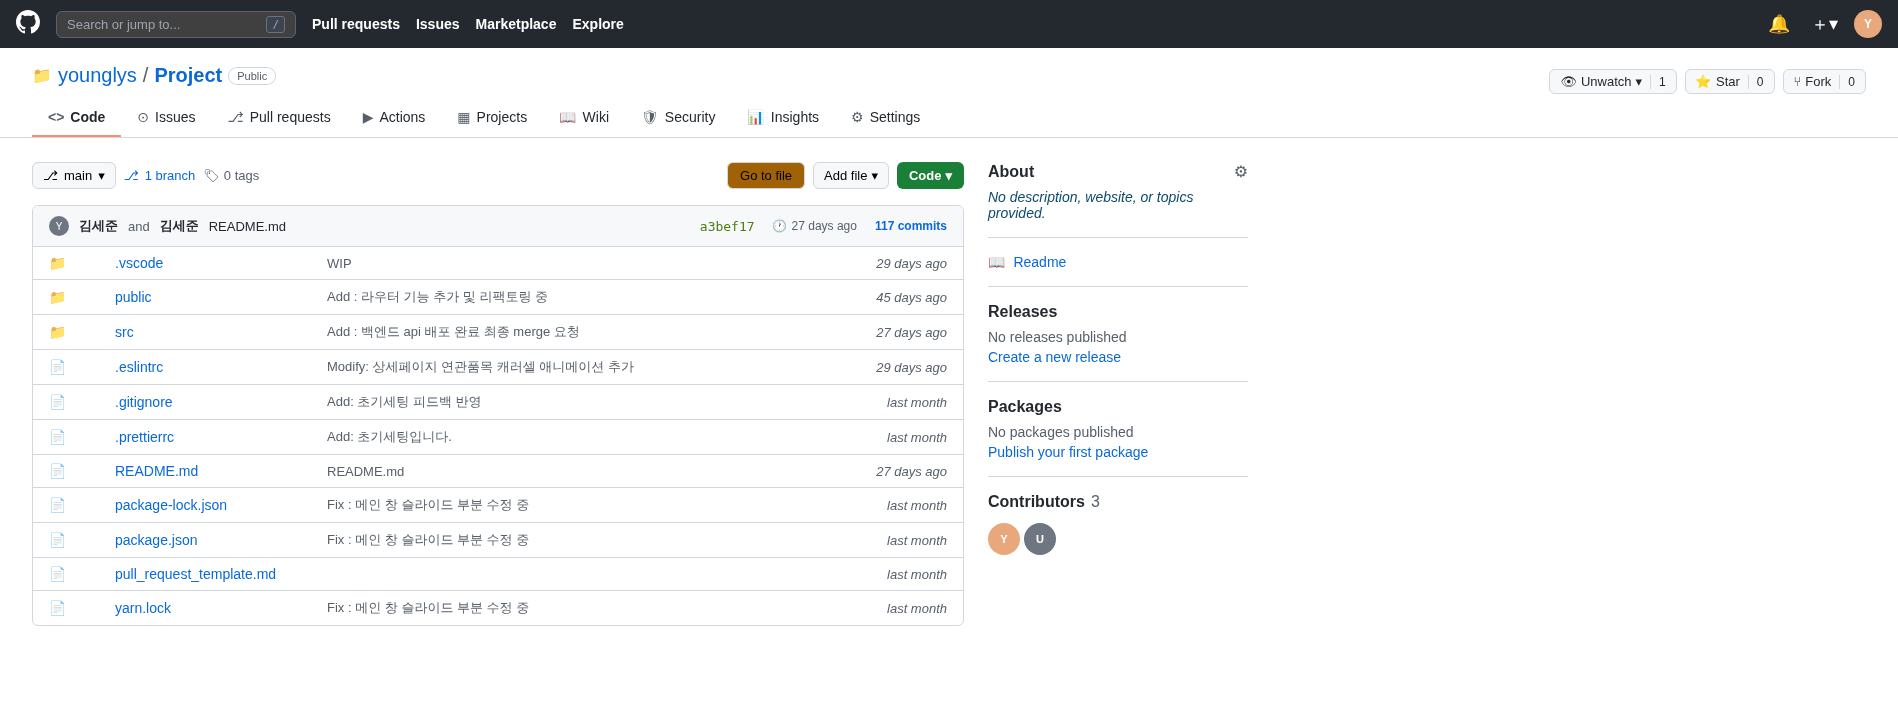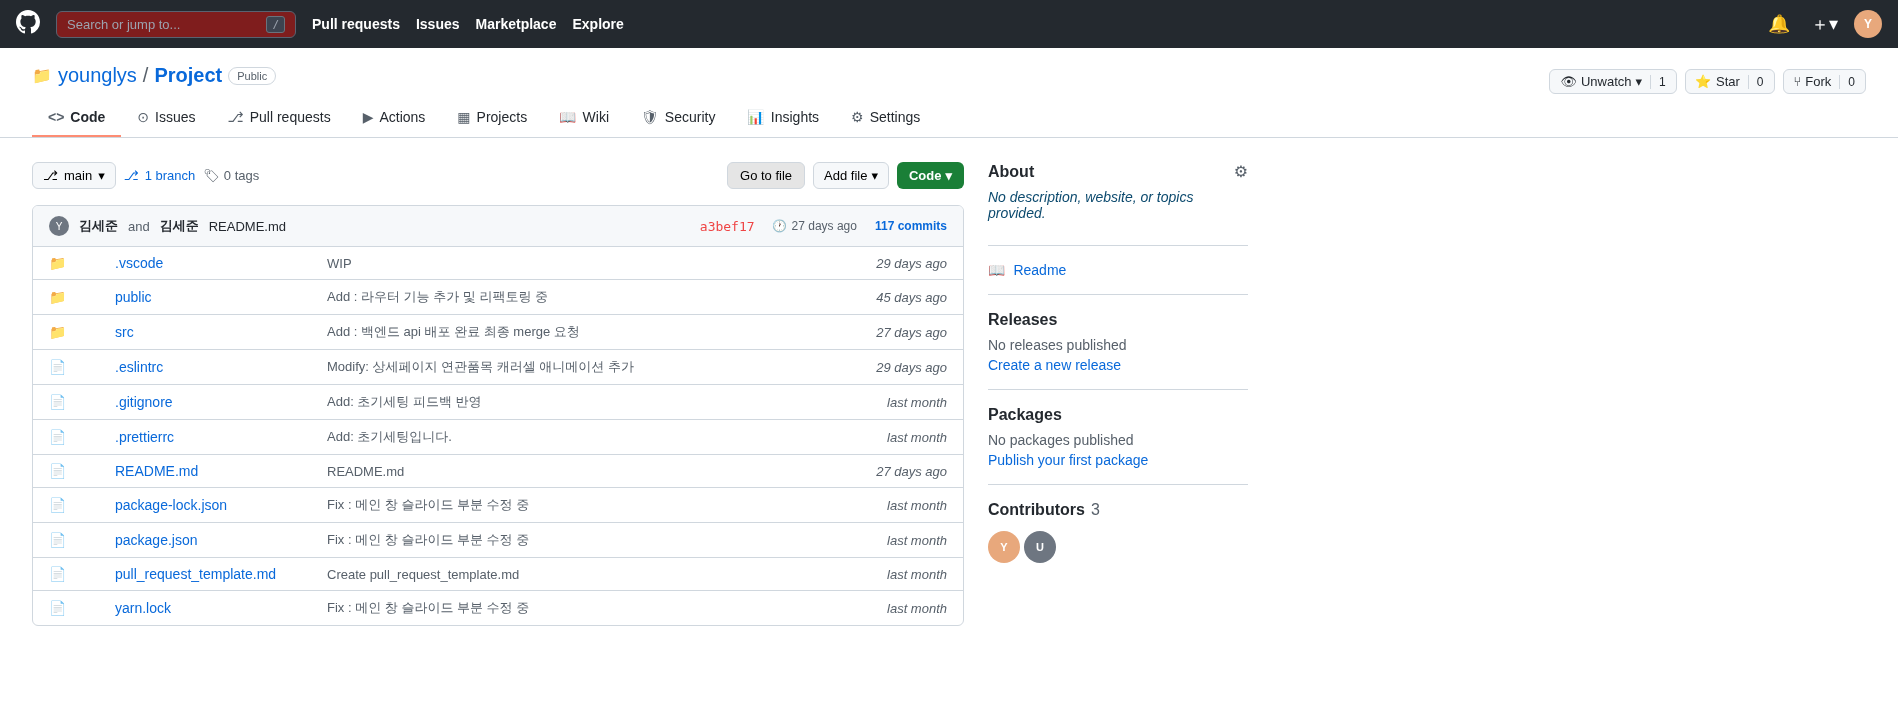--- a/index.html
+++ b/index.html
@@ -1,21 +1,21 @@
 <!DOCTYPE html>
 <html><head>
   <meta charset="utf-8">
   <style>
     * { box-sizing: border-box; margin: 0; padding: 0; }
     body { font-family: -apple-system, BlinkMacSystemFont, "Segoe UI", Helvetica, Arial, sans-serif; font-size: 14px; background: #fff; color: #24292f; }
 
     
     .topnav { background: #24292f; display: flex; align-items: center; padding: 0 16px; height: 48px; gap: 16px; }
     .topnav-logo { color: #fff; font-size: 20px; flex-shrink: 0; cursor: pointer; }
-    .topnav-search { display: flex; align-items: center; background: #7f1d1d; border: 1px solid #5a6270; border-radius: 6px; padding: 4px 10px; gap: 8px; flex: 0 0 240px; cursor: text; }
+    .topnav-search { display: flex; align-items: center; background: #404040; border: 1px solid #5a6270; border-radius: 6px; padding: 4px 10px; gap: 8px; flex: 0 0 240px; cursor: text; }
     .topnav-search span { color: #9ca3af; font-size: 13px; flex: 1; }
     .topnav-search kbd { background: #3d4450; border: 1px solid #6a737d; border-radius: 3px; color: #9ca3af; font-size: 11px; padding: 1px 5px; }
     .topnav-links { display: flex; gap: 16px; align-items: center; }
     .topnav-links a { color: #fff; font-weight: 600; font-size: 14px; text-decoration: none; }
     .topnav-actions { margin-left: auto; display: flex; align-items: center; gap: 12px; }
     .topnav-icon-btn { background: none; border: none; color: #fff; font-size: 18px; cursor: pointer; padding: 4px; }
     .topnav-avatar { width: 28px; height: 28px; border-radius: 50%; background: #e8a87c; display: flex; align-items: center; justify-content: center; color: #fff; font-size: 12px; font-weight: bold; cursor: pointer; }
 
     
     .repo-header { padding: 16px 32px 0; border-bottom: 1px solid #d0d7de; }
@@ -38,42 +38,42 @@
     .main-content { display: flex; gap: 24px; padding: 24px 32px; max-width: 1280px; }
     .repo-content { flex: 1; min-width: 0; }
     .repo-sidebar { width: 260px; flex-shrink: 0; }
 
     
     .repo-toolbar { display: flex; align-items: center; gap: 8px; margin-bottom: 16px; }
     .branch-btn { display: flex; align-items: center; gap: 6px; border: 1px solid #d0d7de; border-radius: 6px; padding: 5px 10px; font-size: 13px; background: #f6f8fa; cursor: pointer; font-weight: 500; }
     .branch-info { display: flex; align-items: center; gap: 6px; font-size: 13px; color: #0969da; cursor: pointer; }
     .tags-info { display: flex; align-items: center; gap: 4px; font-size: 13px; color: #57606a; cursor: pointer; }
     .toolbar-right { margin-left: auto; display: flex; gap: 8px; }
-    .goto-file-btn { border: 1px solid #d0d7de; border-radius: 6px; padding: 5px 12px; font-size: 13px; background: #e5e5e5; cursor: pointer; font-weight: 500; }
+    .goto-file-btn { border: 1px solid #d0d7de; border-radius: 6px; padding: 5px 12px; font-size: 13px; background: #a16207; cursor: pointer; font-weight: 500; }
     .add-file-btn { border: 1px solid #d0d7de; border-radius: 6px; padding: 5px 10px; font-size: 13px; background: #f6f8fa; cursor: pointer; font-weight: 500; display: flex; align-items: center; gap: 4px; }
     .code-btn { border: none; border-radius: 6px; padding: 5px 12px; font-size: 13px; background: #1a7f37; color: #fff; cursor: pointer; font-weight: 600; display: flex; align-items: center; gap: 4px; }
 
     
     .file-table { border: 1px solid #d0d7de; border-radius: 6px; overflow: hidden; }
     .file-table-header { background: #f6f8fa; padding: 10px 16px; display: flex; align-items: center; gap: 10px; border-bottom: 1px solid #d0d7de; }
     .commit-avatar { width: 20px; height: 20px; border-radius: 50%; background: #6e7681; display: inline-flex; align-items: center; justify-content: center; font-size: 10px; color: #fff; }
     .commit-author { font-weight: 600; font-size: 13px; color: #24292f; }
     .commit-msg { font-size: 13px; color: #24292f; }
-    .commit-hash { color: #ef4444; font-size: 13px; margin-left: auto; font-family: monospace; }
+    .commit-hash { color: #4d7c0f; font-size: 13px; margin-left: auto; font-family: monospace; }
     .commit-meta { color: #57606a; font-size: 12px; margin-left: 8px; display: flex; align-items: center; gap: 4px; }
 
     .file-row { display: flex; align-items: center; padding: 8px 16px; border-bottom: 1px solid #d0d7de; gap: 12px; }
     .file-row:last-child { border-bottom: none; }
     .file-icon { color: #57606a; font-size: 14px; flex-shrink: 0; width: 16px; }
     .file-name { color: #0969da; font-size: 14px; text-decoration: none; flex: 0 0 200px; white-space: nowrap; overflow: hidden; text-overflow: ellipsis; margin-left: 38px; }
     .file-commit { color: #57606a; font-size: 13px; flex: 1; white-space: nowrap; overflow: hidden; text-overflow: ellipsis; }
     .file-time { color: #57606a; font-size: 13px; white-space: nowrap; margin-left: auto; font-style: italic; }
 
     
-    .about-section { margin-bottom: 24px; }
+    .about-section { margin-bottom: 16px; }
     .about-header { display: flex; align-items: center; justify-content: space-between; margin-bottom: 8px; }
     .about-title { font-size: 16px; font-weight: 600; }
     .about-desc { color: #0c4a6e; font-size: 14px; font-style: italic; }
     .about-gear { background: none; border: none; cursor: pointer; color: #57606a; font-size: 16px; }
     .sidebar-divider { border: none; border-top: 1px solid #d0d7de; margin: 16px 0; }
     .readme-link { display: flex; align-items: center; gap: 8px; color: #0969da; font-size: 14px; cursor: pointer; text-decoration: none; }
     .releases-section, .packages-section, .contributors-section { margin-top: 16px; }
     .releases-title { font-size: 16px; font-weight: 600; margin-bottom: 8px; }
     .releases-none { color: #57606a; font-size: 14px; margin-bottom: 4px; }
     .releases-link { color: #0969da; font-size: 14px; text-decoration: none; }
@@ -280,21 +280,20 @@
       </div>
       <div class="file-row">
         <span class="file-icon">📄</span>
         <a class="file-name" href="#">package.json</a>
         <span class="file-commit">Fix : 메인 창 슬라이드 부분 수정 중</span>
         <span class="file-time">last month</span>
       </div>
       <div class="file-row">
         <span class="file-icon">📄</span>
         <a class="file-name" href="#">pull_request_template.md</a>
-        <span class="file-commit">Create pull_request_template.md</span>
         <span class="file-time">last month</span>
       </div>
       <div class="file-row">
         <span class="file-icon">📄</span>
         <a class="file-name" href="#">yarn.lock</a>
         <span class="file-commit">Fix : 메인 창 슬라이드 부분 수정 중</span>
         <span class="file-time">last month</span>
       </div>
     </div>
   </div>

